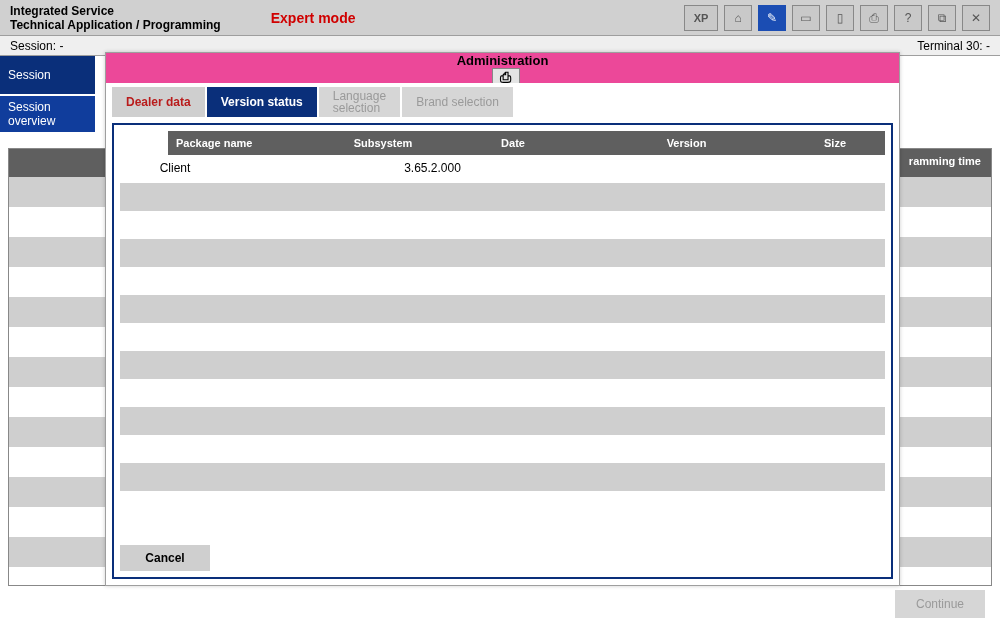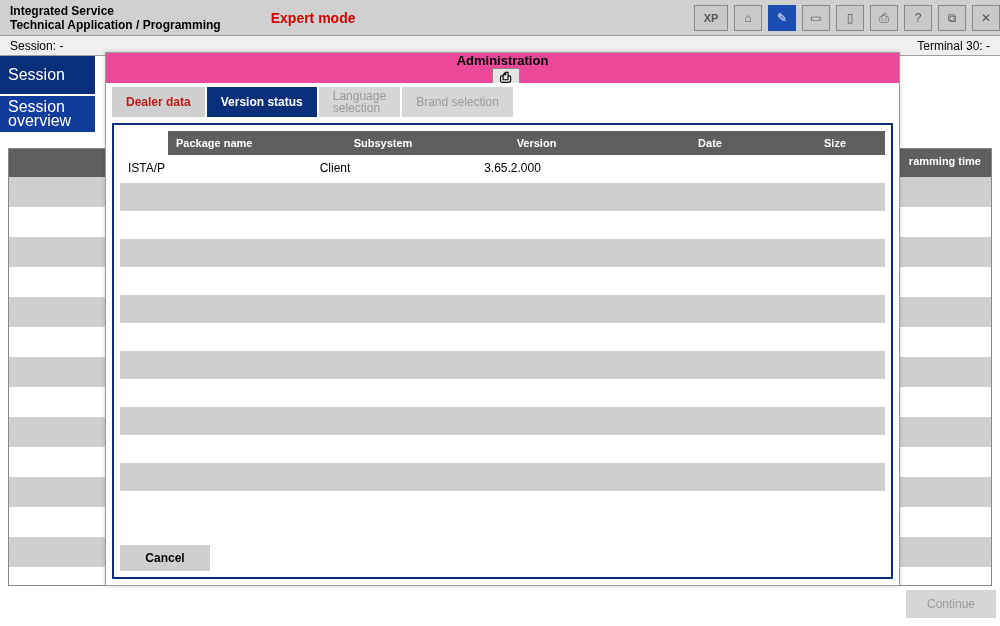--- a/index.html
+++ b/index.html
@@ -3,41 +3,41 @@
 <meta charset="utf-8">
 <style>
 
 *            { box-sizing:border-box; font-family:Arial,Helvetica,sans-serif; }
 body         { margin:0; background:#fff; width:1000px; height:626px; overflow:hidden; font-size:12px; color:#000; }
 
 .topbar      { height:36px; background:#d0d0d0; border-bottom:1px solid #9e9e9e; display:flex; align-items:center; }
 .title-block { padding:2px 10px; line-height:14px; font-weight:bold; }
 .title-block div{ font-size:12px; }
 .mode        { color:#d00000; font-weight:bold; margin-left:40px; font-size:14px; }
-.tool-icons  { margin-left:auto; display:flex; gap:6px; }
+.tool-icons  { margin-left:auto; display:flex; gap:6px; padding-right:10px; }
 .tool-btn    { width:28px; height:26px; border:1px solid #888; background:#c9c9c9; display:flex; align-items:center; justify-content:center; font-size:12px; color:#555; }
 .tool-btn.xp { width:34px; font-size:11px; font-weight:bold; }
 .tool-btn.active{ background:#1b4db3; color:#fff; border-color:#1b4db3; }
 
 .statusbar   { height:20px; background:#efefef; border-bottom:1px solid #9e9e9e; display:flex; align-items:center; padding:0 10px; font-size:12px; }
 .statusbar .right{ margin-left:auto; display:flex; gap:20px; }
 
 .side        { position:absolute; left:0; top:56px; width:95px; }
-.side-tab    { height:40px; background:#0a2f7a; color:#fff; display:flex; align-items:center; padding-left:8px; font-size:16px; border-bottom:2px solid #fff; }
+.side-tab    { height:40px; background:#0a2f7a; color:#fff; display:flex; align-items:center; padding-left:8px; font-size:12px; border-bottom:2px solid #fff; }
 .side-tab.sub{ background:#103d9c; line-height:14px; padding-top:4px; padding-bottom:4px; height:auto; }
 
 .bg-content  { position:absolute; left:8px; right:8px; top:148px; bottom:40px; border:1px solid #888; }
 .bg-header   { height:28px; background:#5f5f5f; }
 .bg-rows     { position:absolute; left:0; right:0; top:28px; bottom:0; overflow:hidden; }
 .bg-row      { height:30px; }
 .bg-row.a    { background:#cfcfcf; }
 .bg-row.b    { background:#fff; }
 .bg-col-right{ position:absolute; right:0; top:0; color:#fff; font-weight:bold; font-size:11px; padding:6px 10px; background:#5f5f5f; }
 
-.continue    { position:absolute; right:4px; bottom:8px; width:90px; height:28px; background:#d6d6d6; color:#9a9a9a; display:flex; align-items:center; justify-content:center; font-size:12px; }
+.continue    { position:absolute; right:15px; bottom:8px; width:90px; height:28px; background:#d6d6d6; color:#9a9a9a; display:flex; align-items:center; justify-content:center; font-size:12px; }
 
 .modal       { position:absolute; left:105px; top:52px; right:100px; bottom:40px; background:#fff; border:1px solid #9e9e9e; box-shadow:0 0 4px rgba(0,0,0,.2); display:flex; flex-direction:column; }
 .modal-title { height:30px; background:#ec4899; display:flex; align-items:center; padding:0 10px; font-weight:bold; font-size:13px;flex-direction:column; }
 .modal-title .spacer{ flex:1; }
 .modal-icon  { width:28px; height:24px; background:#e4e4e4; border:1px solid #888; display:flex; align-items:center; justify-content:center; margin-left:6px; font-size:14px; }
 .tabrow      { display:flex; gap:2px; padding:4px 6px 0 6px; background:#fff; }
 .tab         { height:30px; display:flex; align-items:center; padding:0 14px; font-size:12px; font-weight:bold; background:#cfcfcf; color:#b91c1c; position:relative; }
 .tab.inactive{ color:#9a9a9a; background:#d6d6d6; font-weight:normal; line-height:12px; }
 .tab.active  { background:#0a2f7a; color:#fff; }
 .tab::after  { content:""; position:absolute; right:-12px; top:0; width:0; height:0; border-top:0 solid transparent; border-bottom:30px solid transparent; border-left:12px solid currentBg; }
@@ -127,27 +127,26 @@
     <div class="tab active">Version status</div>
     <div class="tab inactive" style="white-space:pre-line;">Language
 selection</div>
     <div class="tab inactive">Brand selection</div>
   </div>
 
   <div class="panel">
     <div class="tbl-head">
       <div class="th c1">Package name</div>
       <div class="th c2">Subsystem</div>
+      <div class="th c4">Date</div>
       <div class="th c3">Version</div>
-      <div class="th c4">Date</div>
       <div class="th c5">Size</div>
     </div>
     <div class="tbl-body" id="tbody">
         <div class="row" style="height: 28px;">
-          <div class="td c1">ISTA/P</div>
           <div class="td c2">Client</div>
           <div class="td c3">3.65.2.000</div>
           <div class="td c4"></div>
           <div class="td c5"></div>
         </div>
         <div class="row alt" style="height: 28px;">
           <div class="td c1"></div>
           <div class="td c2"></div>
           <div class="td c3"></div>
           <div class="td c4"></div>

